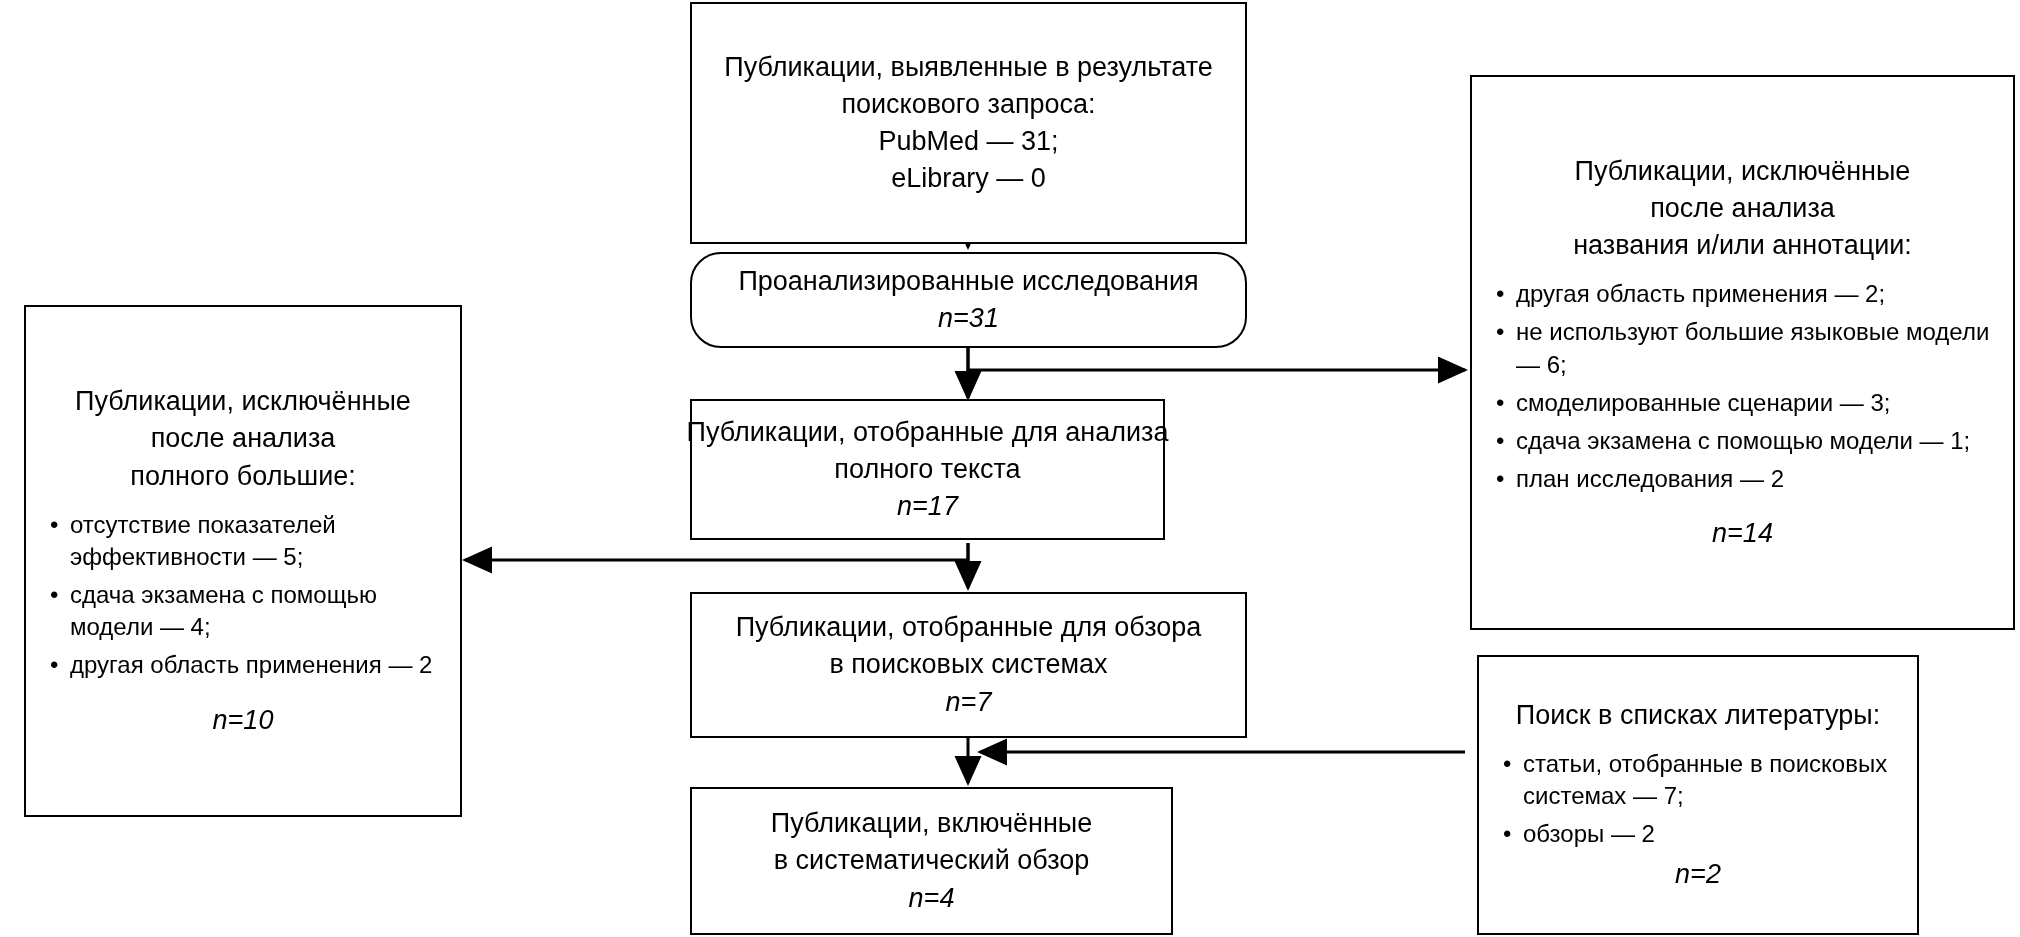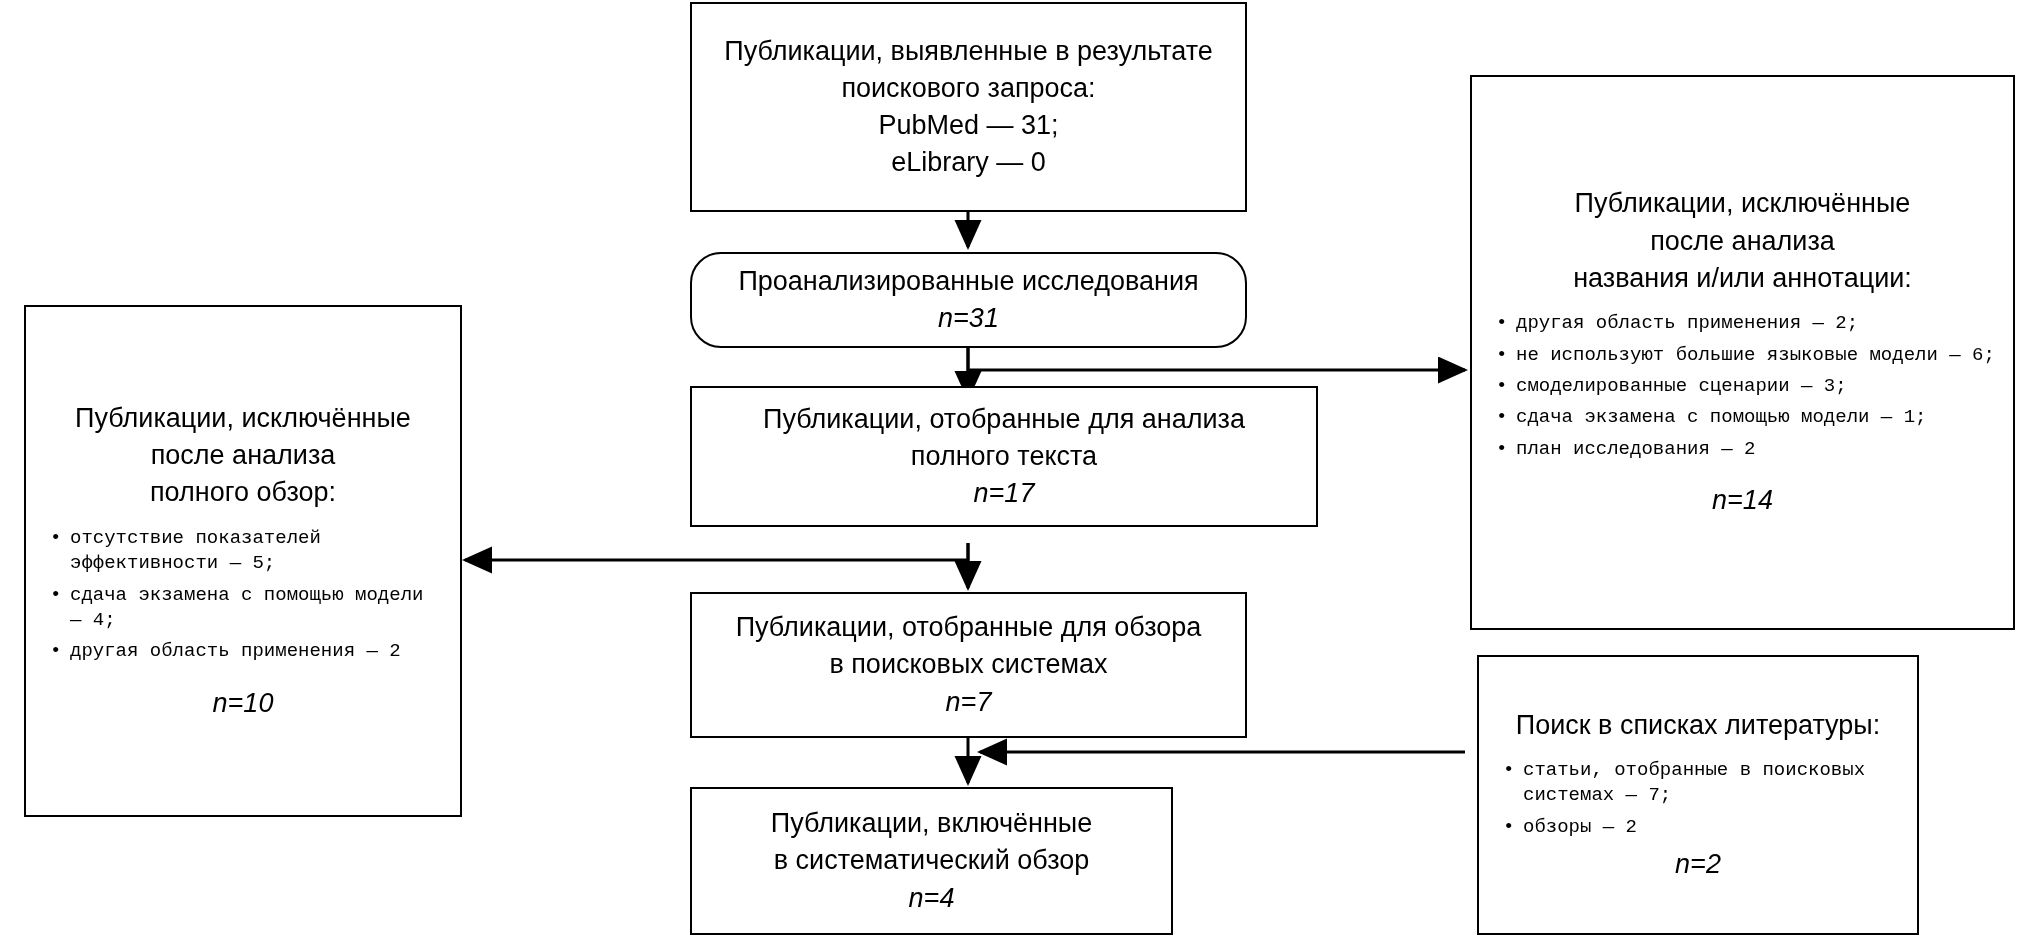--- a/index.html
+++ b/index.html
@@ -44,23 +44,22 @@
   .bullets {
     width: 100%;
     padding: 0;
     margin: 0;
     list-style: none;
   }
   .bullets li {
     position: relative;
     padding-left: 26px;
     margin: 0 0 6px 0;
-    font-size: 19px;
+    font-size: 24px;
     line-height: 1.34;
-    font-family: Liberation Mono, monospace;
   }
   .bullets li::before {
     content: "•";
     position: absolute;
     left: 6px;
     top: 0;
   }
   .nval {
     text-align: center;
     width: 100%;
@@ -105,33 +104,33 @@
 
     <line x1="968" y1="738" x2="968" y2="783" stroke="#000000" stroke-width="3" marker-end="url(#arrow)"></line>
 
     <path d="M968,348 L968,370 L1465,370" stroke="#000000" stroke-width="3" fill="none" marker-end="url(#arrow)"></path>
 
     <path d="M968,543 L968,560 L465,560" stroke="#000000" stroke-width="3" fill="none" marker-end="url(#arrow)"></path>
 
     <path d="M1465,752 L980,752" stroke="#000000" stroke-width="3" fill="none" marker-end="url(#arrow)"></path>
   </svg>
 
-  <div class="box center-text pad-h" style="left:690px; top:2px; width:557px; height:210px;">
+  <div class="box center-text pad-h" style="left:690px; top:2px; width:557px; height:242px;">
     <span class="ln">Публикации, выявленные в результате</span>
     <span class="ln">поискового запроса:</span>
     <span class="ln">PubMed — 31;</span>
     <span class="ln">eLibrary — 0</span>
   </div>
 
   <div class="box center-text pad-h" style="left:690px; top:252px; width:557px; height:96px;border-radius:31px;">
     <span class="ln">Проанализированные исследования</span>
     <span class="ln nval"><i>n=31</i></span>
   </div>
 
-  <div class="box center-text pad-h" style="left:690px; top:386px; width:628px; height:141px;">
+  <div class="box center-text pad-h" style="left:690px; top:399px; width:475px; height:141px;">
     <span class="ln">Публикации, отобранные для анализа</span>
     <span class="ln">полного текста</span>
     <span class="ln nval"><i>n=17</i></span>
   </div>
 
   <div class="box center-text pad-h" style="left:690px; top:592px; width:557px; height:146px;">
     <span class="ln">Публикации, отобранные для обзора</span>
     <span class="ln">в поисковых системах</span>
     <span class="ln nval"><i>n=7</i></span>
   </div>
@@ -164,21 +163,21 @@
     <ul class="bullets">
       <li>статьи, отобранные в поисковых системах — 7;</li>
       <li>обзоры — 2</li>
     </ul>
     <span class="ln nval"><i>n=2</i></span>
   </div>
 
   <div class="box pad-h" style="left:24px; top:305px; width:438px; height:512px;">
     <span class="ln head">Публикации, исключённые</span>
     <span class="ln head">после анализа</span>
-    <span class="ln head">полного обзор:</span>
+    <span class="ln head">полного большие:</span>
     <span class="sp"></span>
     <ul class="bullets">
       <li>отсутствие показателей эффективности — 5;</li>
       <li>сдача экзамена с помощью модели — 4;</li>
       <li>другая область применения — 2</li>
     </ul>
     <span class="sp"></span>
     <span class="ln nval"><i>n=10</i></span>
   </div>
 

